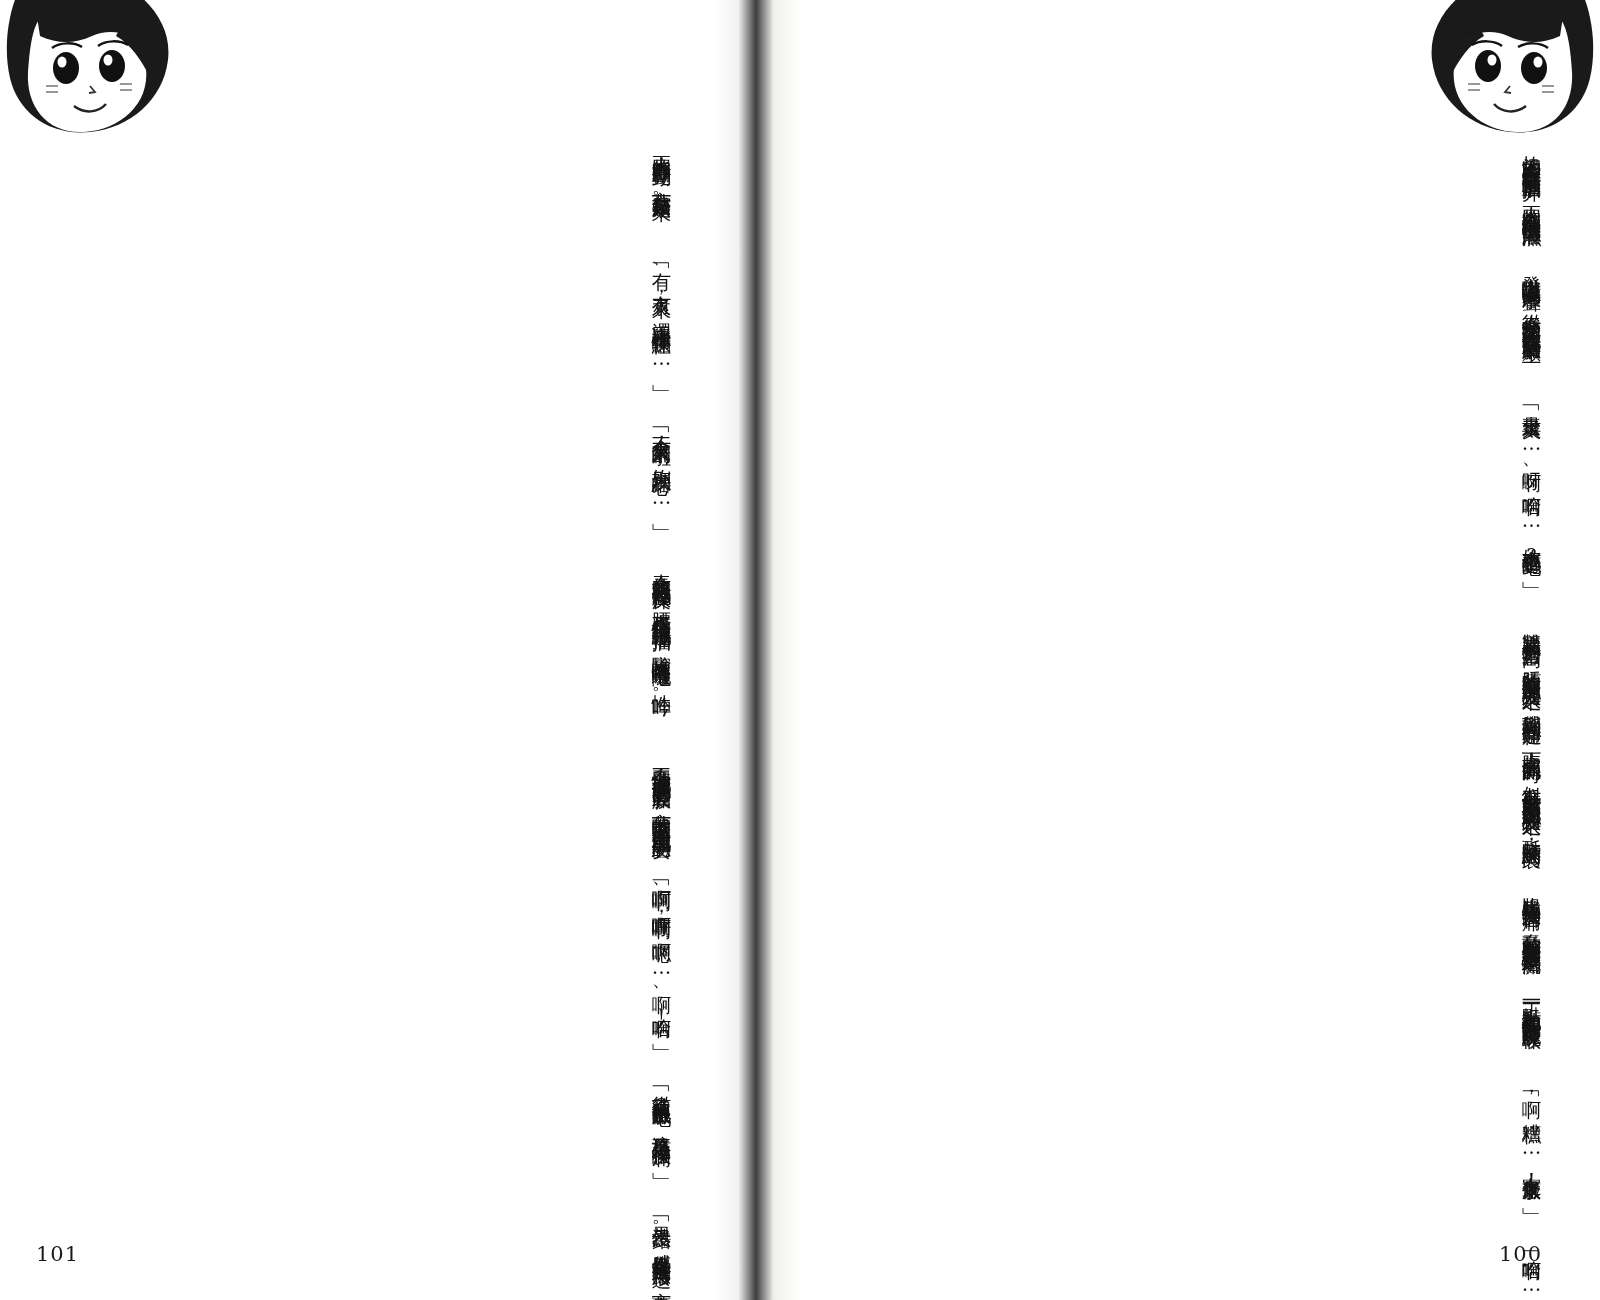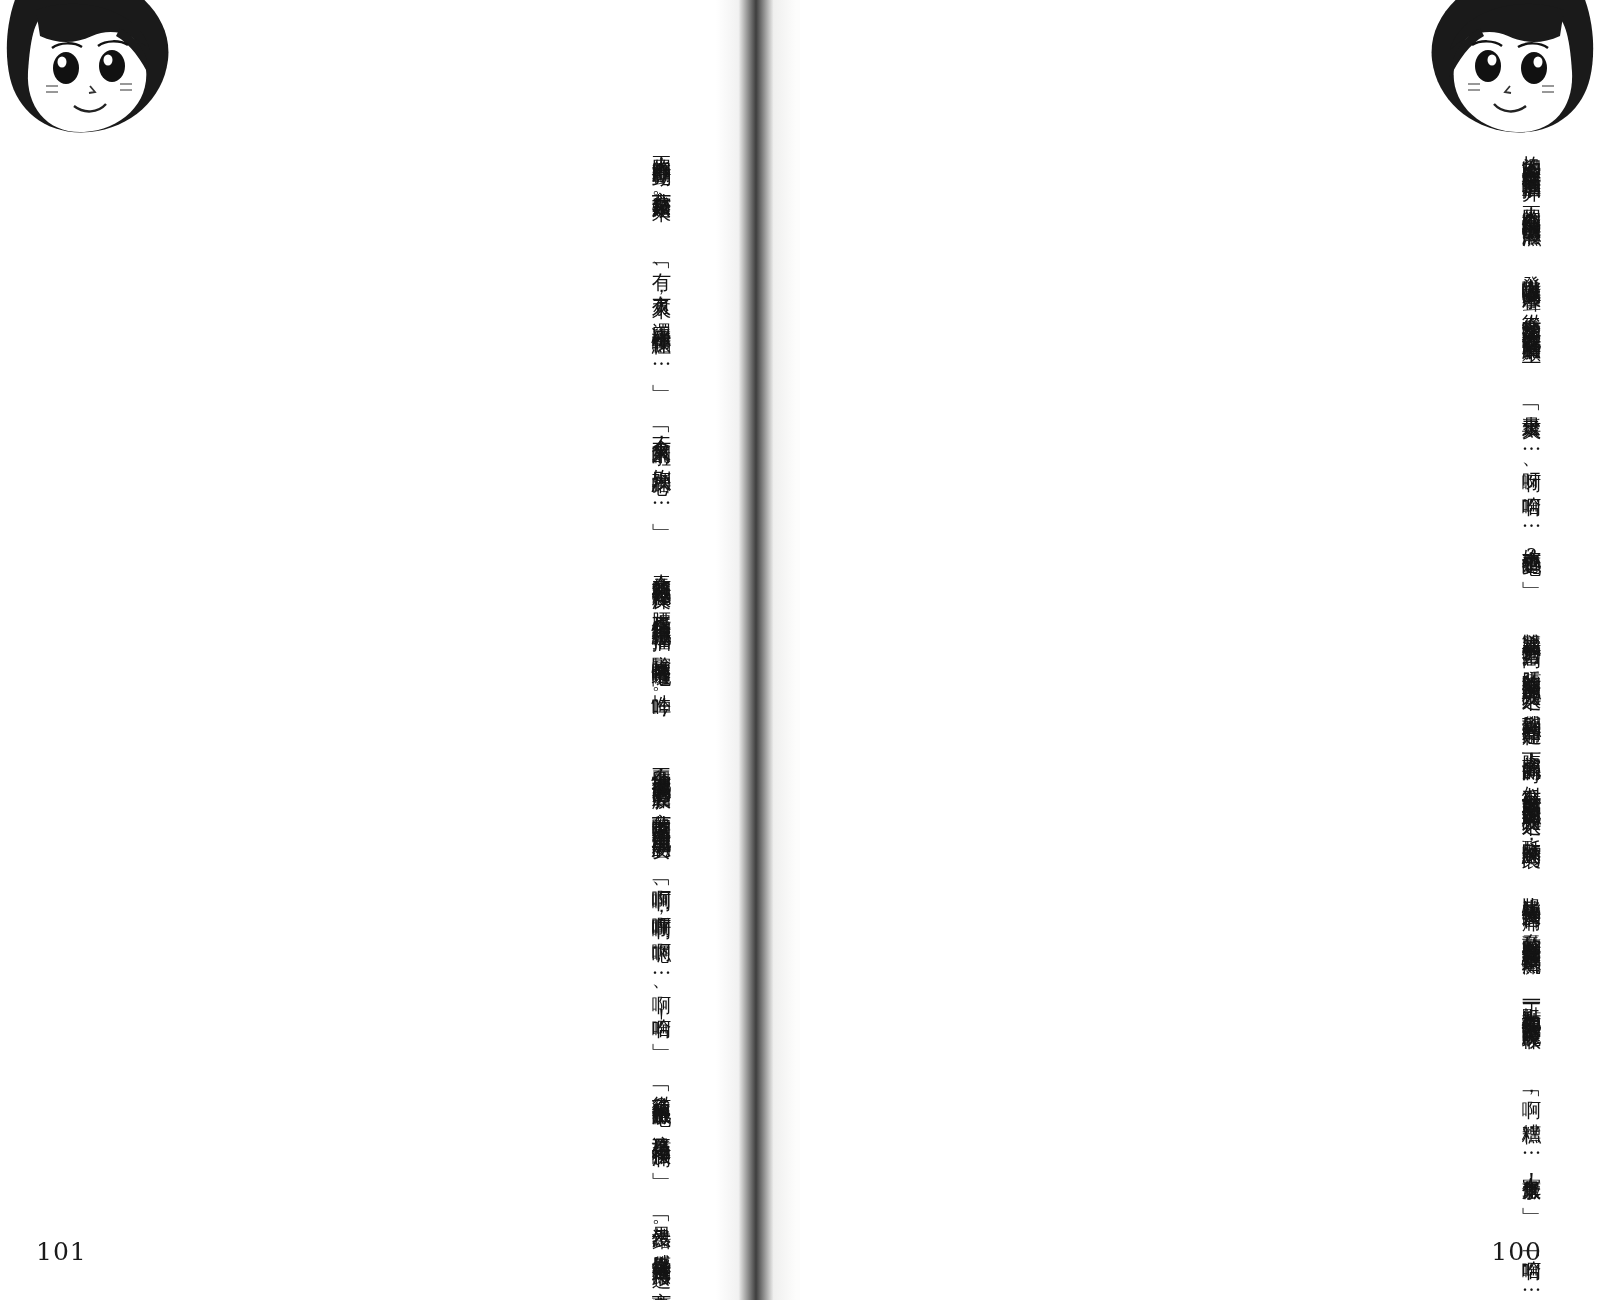--- a/index.html
+++ b/index.html
@@ -70,21 +70,21 @@
     display: inline-block;
     vertical-align: top;
   }
   .indent {
     padding-top: 22px;
   }
   .folio {
     position: absolute;
     bottom: 34px;
     font-family: "DejaVu Serif", serif;
-    font-size: 25px;
+    font-size: 21px;
     color: #1a1a1a;
     letter-spacing: 1px;
   }
   .folio-left  { left: 36px; }
   .folio-right { right: 58px; }
 
   
   .corner-art {
     position: absolute;
     top: 0;

